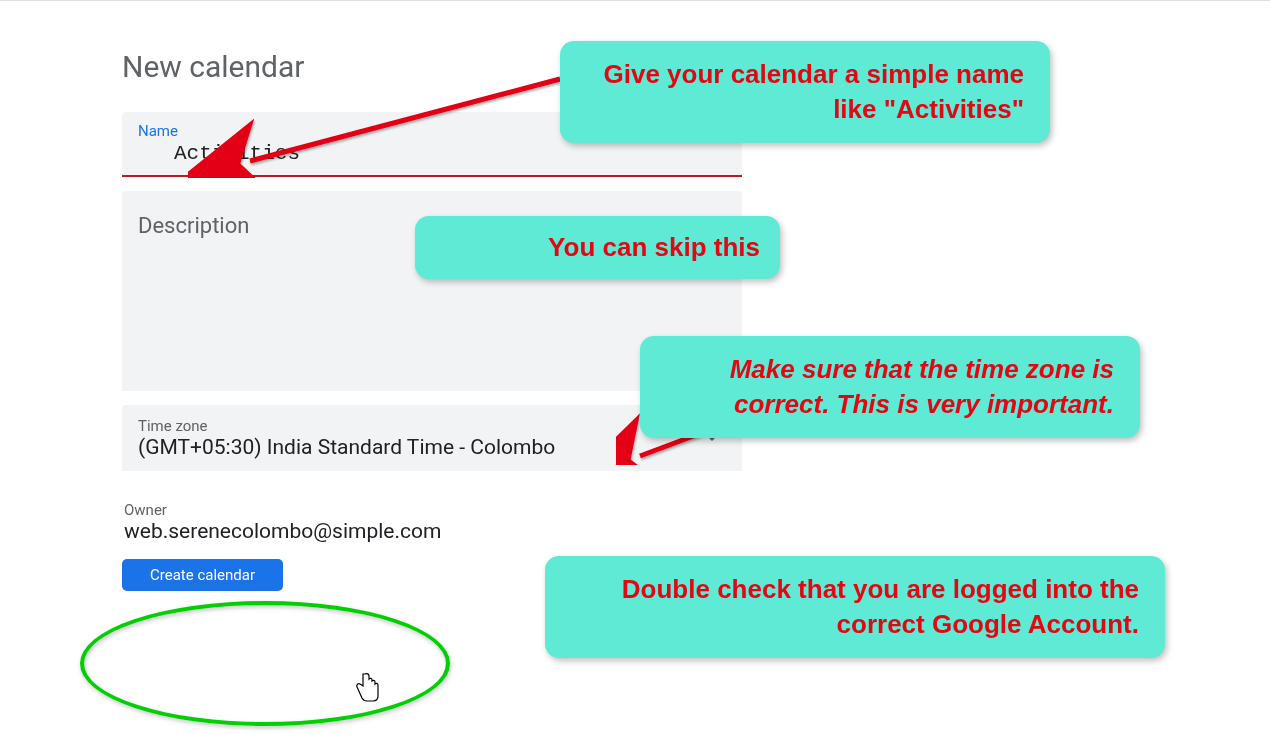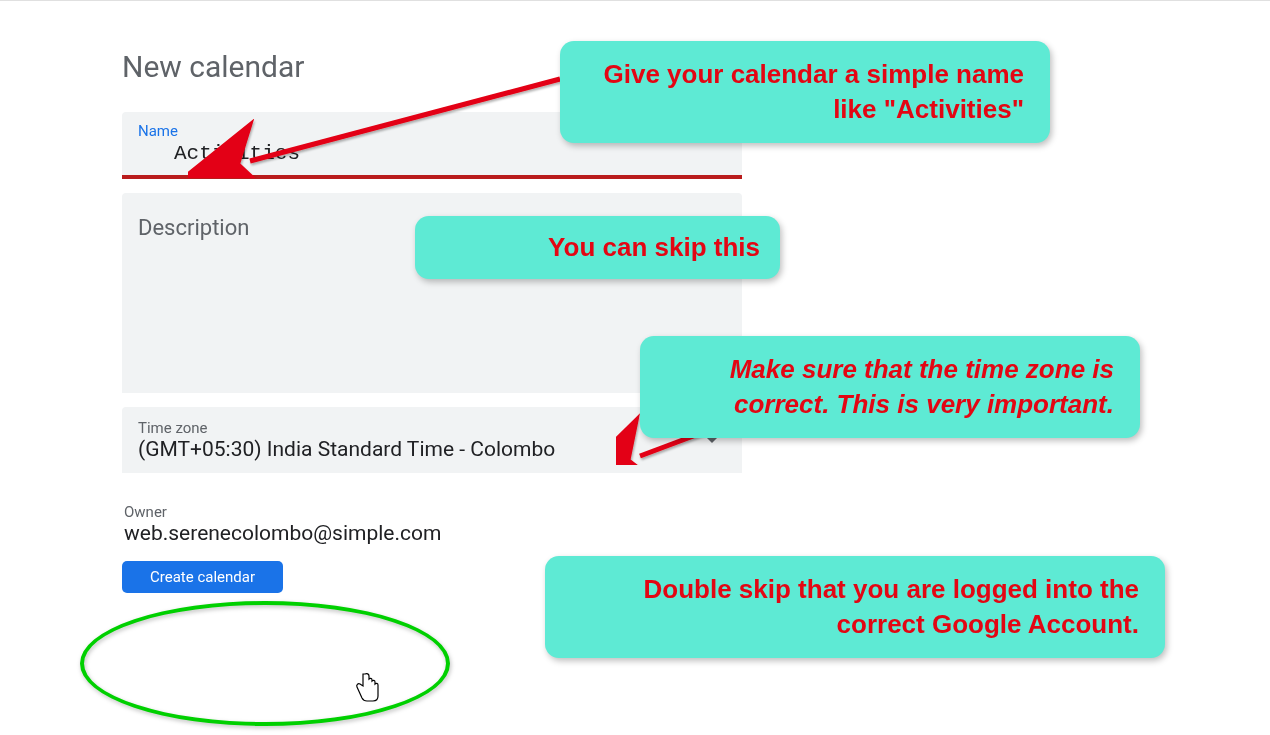--- a/index.html
+++ b/index.html
@@ -25,21 +25,21 @@
       margin-bottom: 28px;
     }
     .field {
       background: #f1f3f4;
       padding: 10px 16px 10px 16px;
       margin-bottom: 14px;
       border-top-left-radius: 4px;
       border-top-right-radius: 4px;
       position: relative;
     }
-    .field-name { border-bottom: 4px solid #b91c1c; }
+    .field-name { border-bottom: 2px solid #b91c1c; }
     .field-label {
       font-size: 15px;
       color: #5f6368;
       display: block;
       margin-bottom: 2px;
     }
     .field-label.active { color: #1a73e8; }
     .field-input {
       border: none;
       background: transparent;
@@ -196,13 +196,13 @@
     <marker id="ah4" markerWidth="18" markerHeight="16" refX="3" refY="8" orient="auto">
       <path d="M0 0 L18 8 L0 16 L5 8 Z" fill="#e30613"></path>
     </marker>
   </defs>
   <line x1="115" y1="14" x2="18" y2="14" stroke="#e30613" stroke-width="5" marker-end="url(#ah4)" filter="url(#sh)"></line>
 </svg>
 
 <div class="callout c1">Give your calendar a simple name like "Activities"</div>
 <div class="callout c2">You can skip this</div>
 <div class="callout c3">Make sure that the time zone is correct. This is very important.</div>
-<div class="callout c4">Double skip that you are logged into the correct Google Account.</div>
+<div class="callout c4">Double check that you are logged into the correct Google Account.</div>
 
 </body></html>

